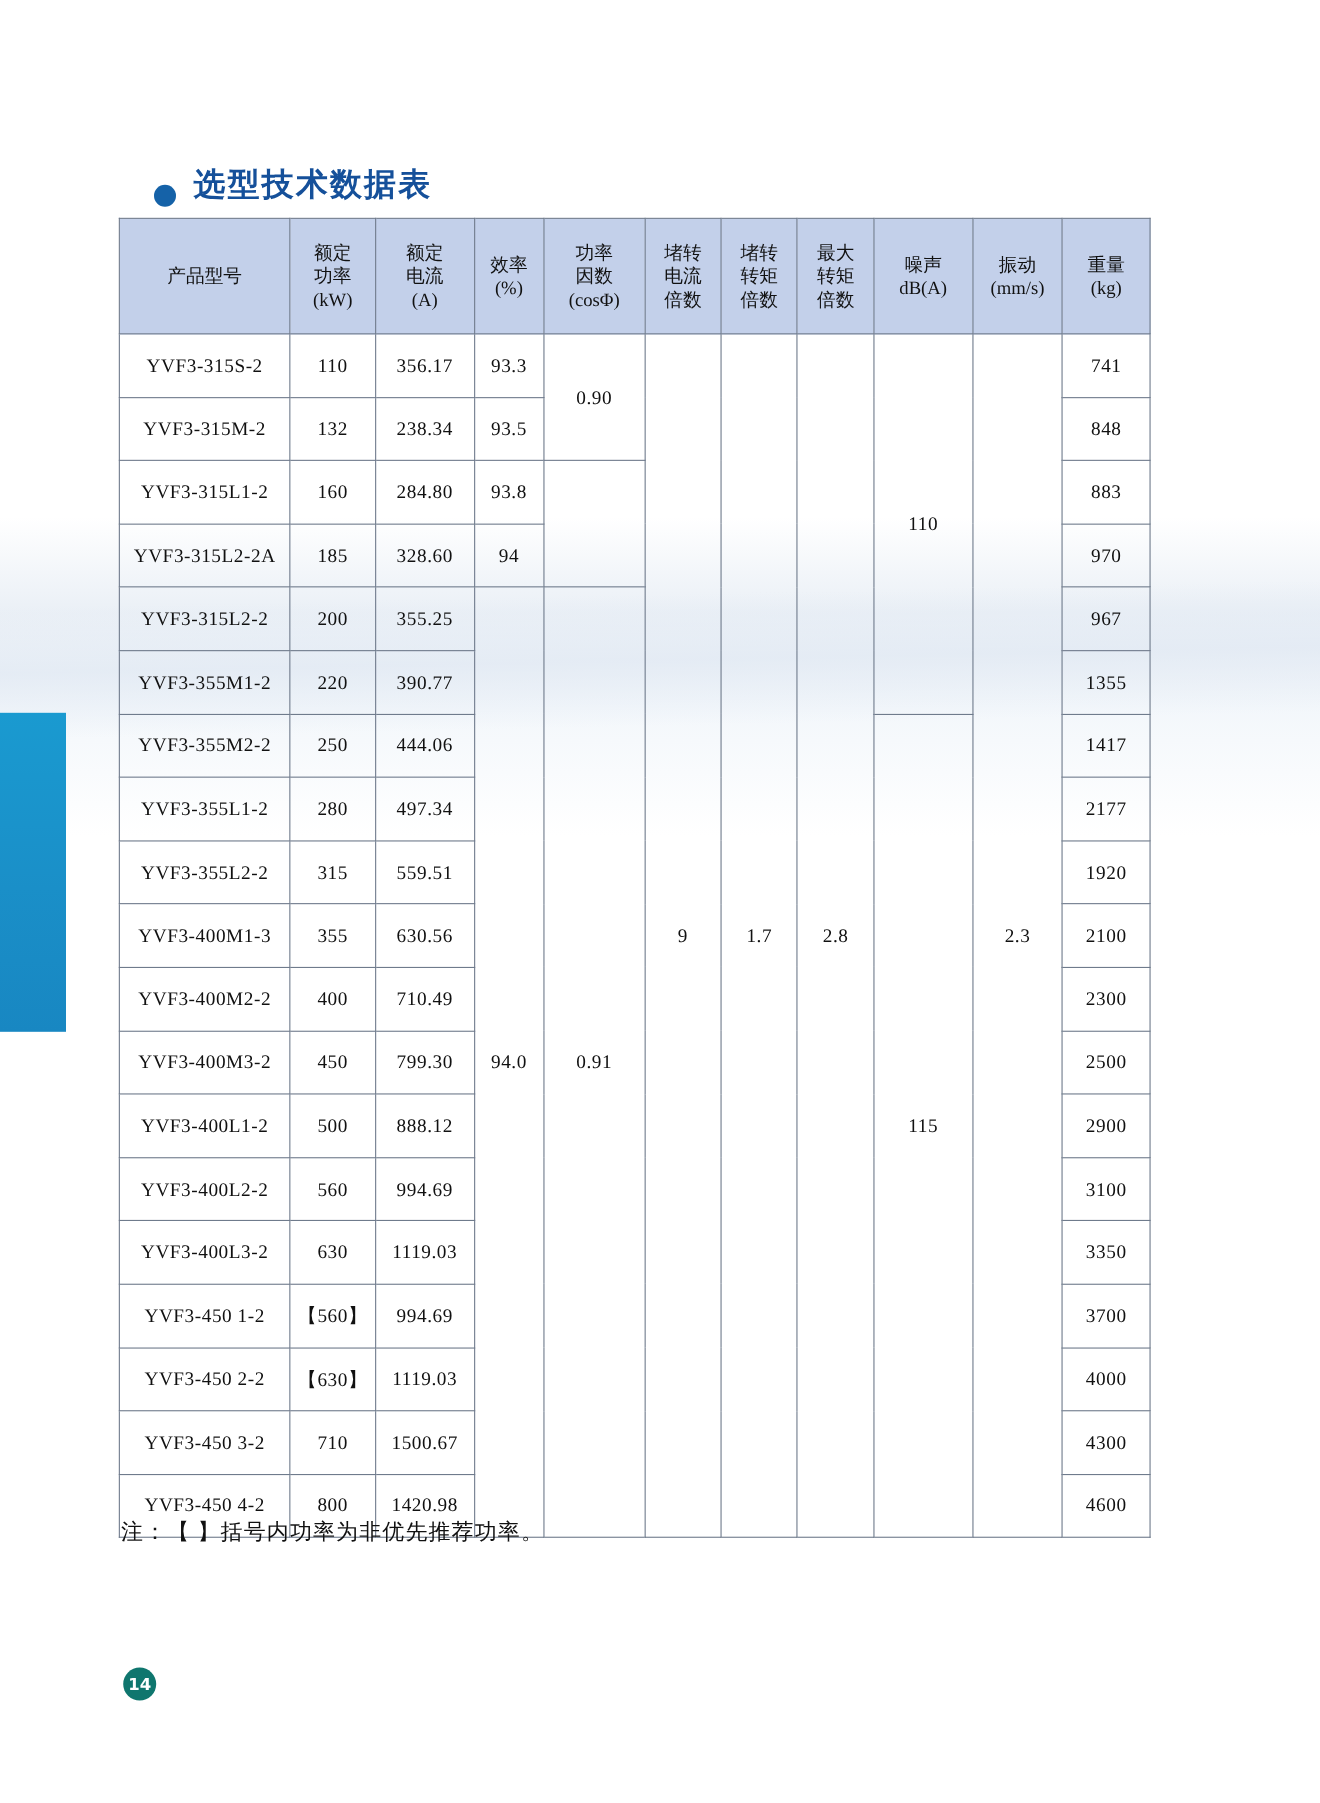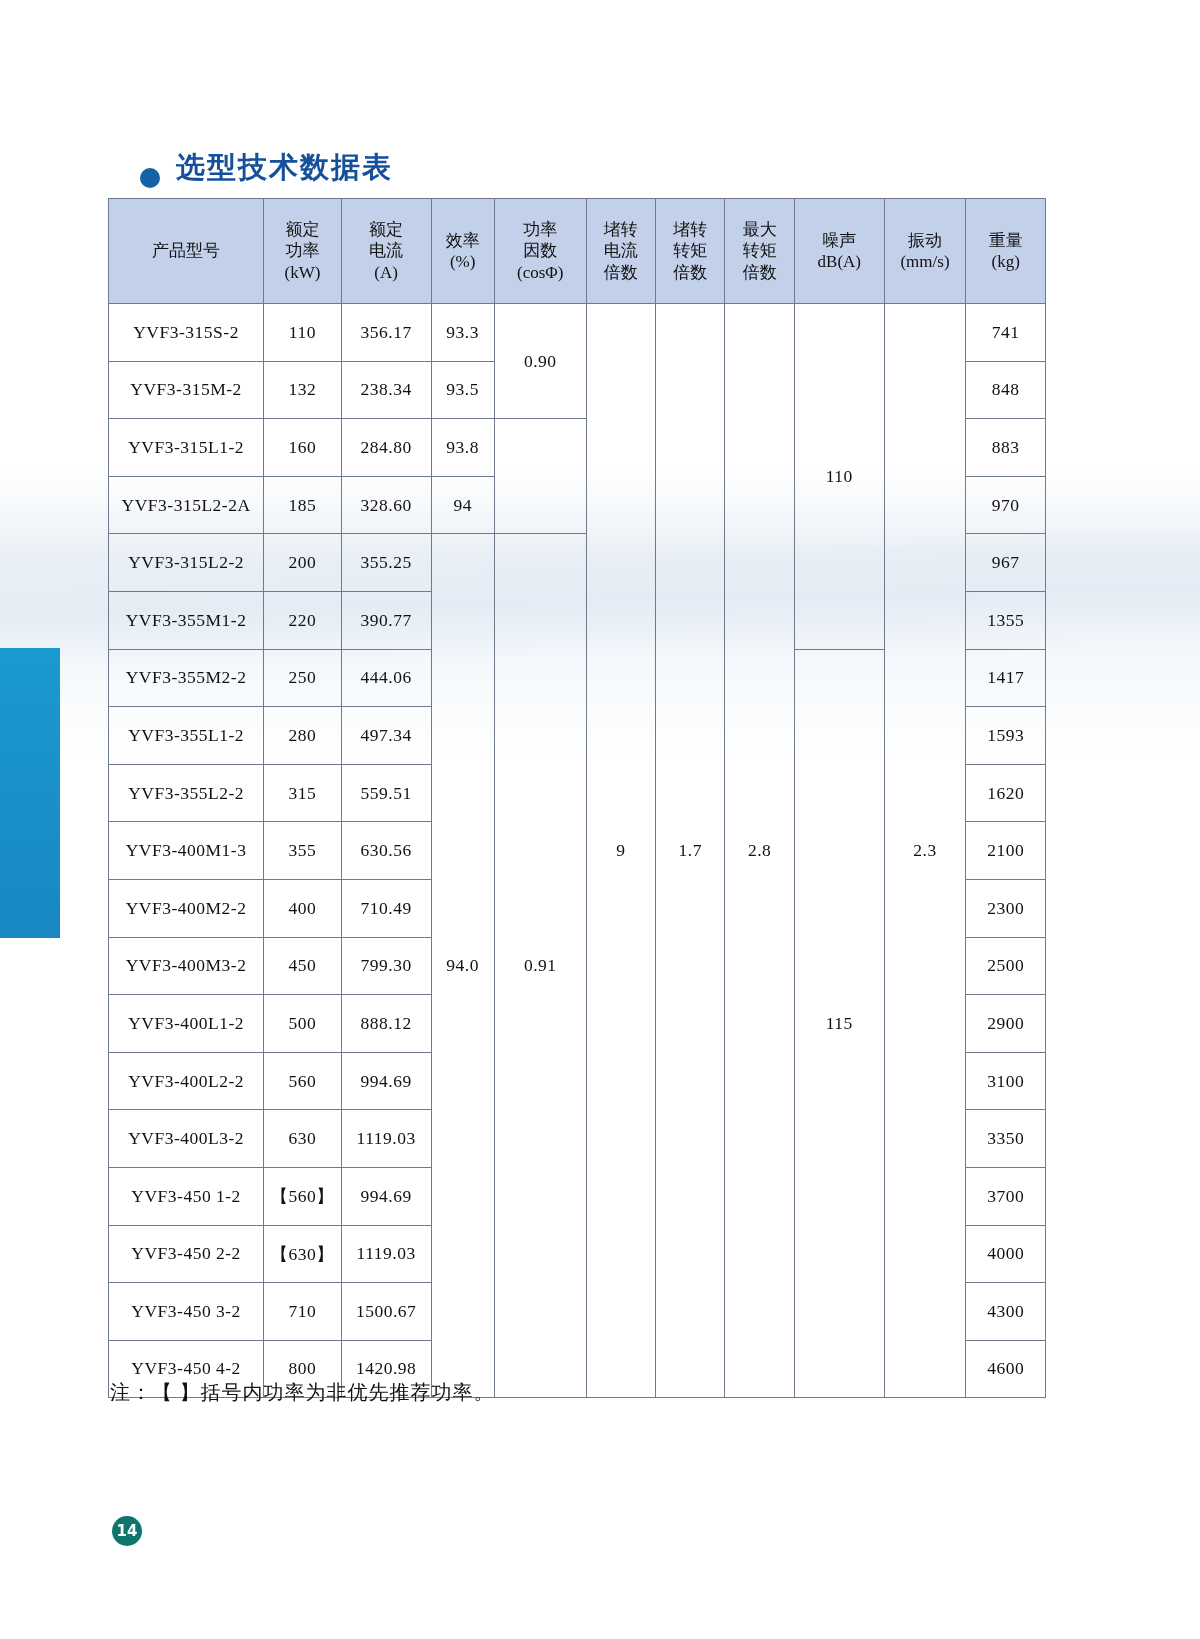--- a/index.html
+++ b/index.html
@@ -291,28 +291,28 @@
         <td>250</td>
         <td>444.06</td>
         <td rowspan="13">115</td>
         <td>1417</td>
       </tr>
 
       <tr>
         <td>YVF3-355L1-2</td>
         <td>280</td>
         <td>497.34</td>
-        <td>1593</td>
+        <td>2177</td>
       </tr>
 
       <tr>
         <td>YVF3-355L2-2</td>
         <td>315</td>
         <td>559.51</td>
-        <td>1620</td>
+        <td>1920</td>
       </tr>
 
       <tr>
         <td>YVF3-400M1-3</td>
         <td>355</td>
         <td>630.56</td>
         <td>2100</td>
       </tr>
 
       <tr>

